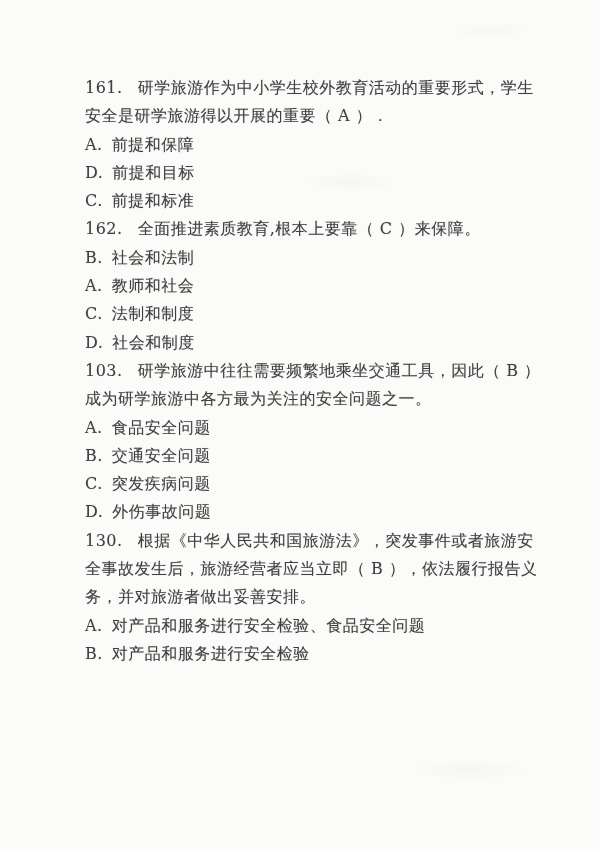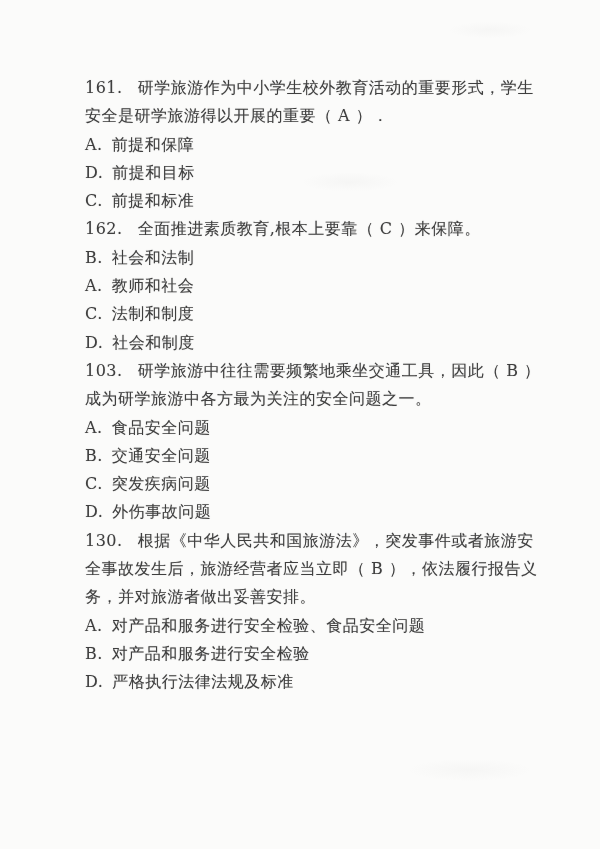--- a/index.html
+++ b/index.html
@@ -74,16 +74,15 @@
     <div class="option"><span class="opt-label">C.</span><span class="opt-text">突发疾病问题</span></div>
     <div class="option"><span class="opt-label">D.</span><span class="opt-text">外伤事故问题</span></div>
   </div>
 
   <div class="question">
     <p class="stem"><span class="qnum">130.</span><span class="qtext">根据《中华人民共和国旅游法》，突发事件或者旅游安
 全事故发生后，旅游经营者应当立即（ B ），依法履行报告义
 务，并对旅游者做出妥善安排。</span></p>
     <div class="option"><span class="opt-label">A.</span><span class="opt-text">对产品和服务进行安全检验、食品安全问题</span></div>
     <div class="option"><span class="opt-label">B.</span><span class="opt-text">对产品和服务进行安全检验</span></div>
-    <div class="option"><span class="opt-label">D.</span><span class="opt-text">严格执行法律法规及标准</span></div>
   </div>
 
 </div>
 
 </body></html>

